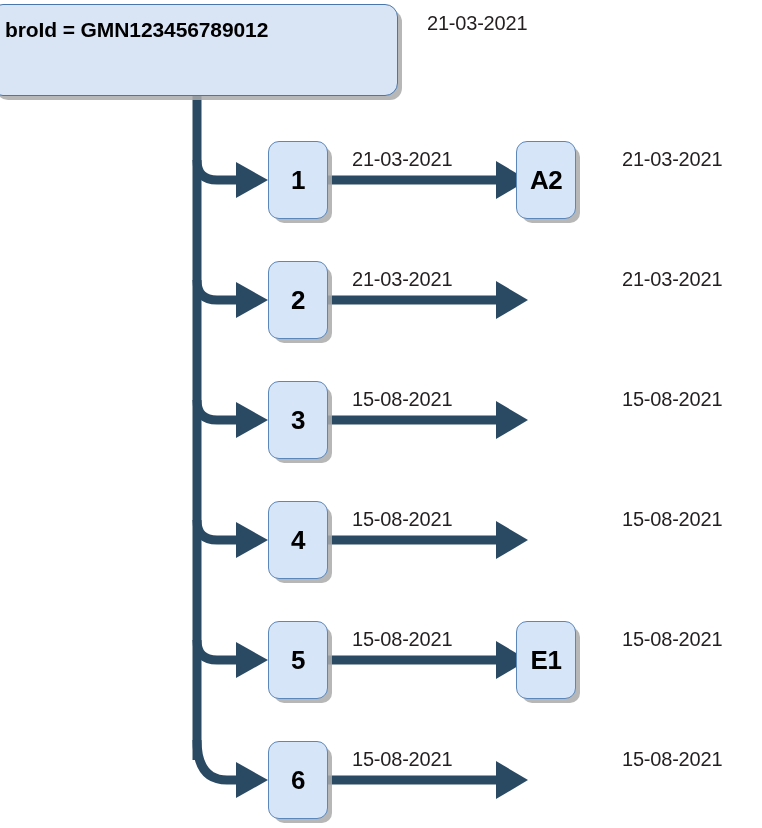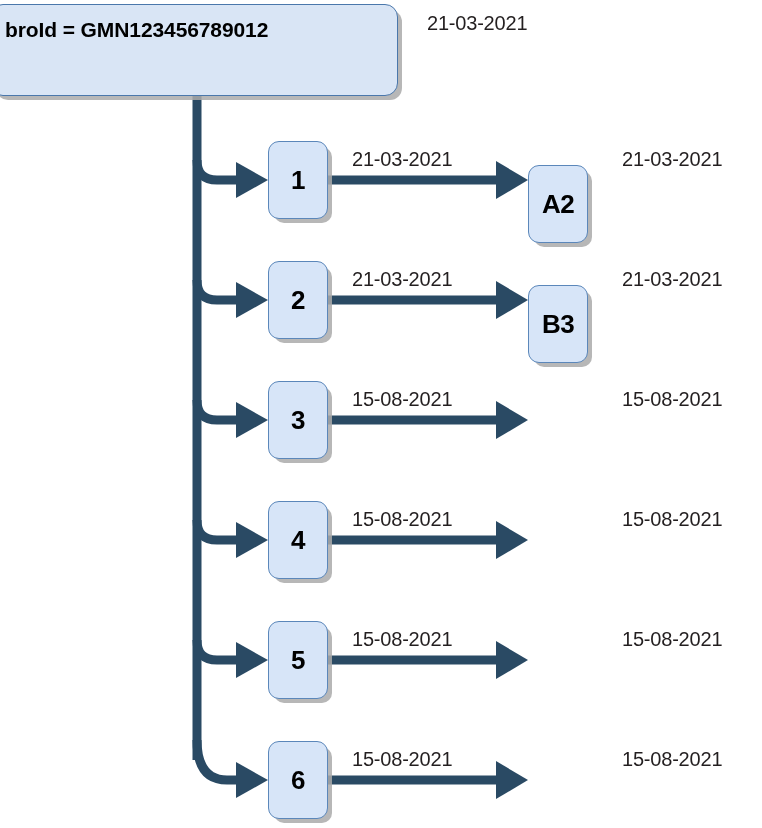--- a/index.html
+++ b/index.html
@@ -72,21 +72,21 @@
     align-items: center;
     justify-content: center;
   }
   .node-label {
     font-size: 26px;
     font-weight: bold;
     color: #000000;
     letter-spacing: -0.5px;
   }
   .node-left  { left: 268px; }
-  .node-right { left: 528px; margin-top: 24px; }
+  .node-right { left: 516px; }
 
   
   .edge-label {
     position: absolute;
     left: 352px;
     font-size: 20px;
     color: #231f20;
     white-space: nowrap;
     letter-spacing: -0.2px;
   }
@@ -152,41 +152,41 @@
   <div class="edge-label" style="top:148px">21-03-2021</div>
   <div class="node node-right" style="top:141px">
     <span class="node-label">A2</span>
   </div>
   <div class="date-label row-date" style="top:148px">21-03-2021</div>
 
   <div class="node node-left" style="top:261px">
     <span class="node-label">2</span>
   </div>
   <div class="edge-label" style="top:268px">21-03-2021</div>
-  <div class="node node-right" style="top:261px">
-    <span class="node-label">B3</span>
-  </div>
   <div class="date-label row-date" style="top:268px">21-03-2021</div>
 
   <div class="node node-left" style="top:381px">
     <span class="node-label">3</span>
   </div>
   <div class="edge-label" style="top:388px">15-08-2021</div>
   <div class="date-label row-date" style="top:388px">15-08-2021</div>
 
   <div class="node node-left" style="top:501px">
     <span class="node-label">4</span>
   </div>
   <div class="edge-label" style="top:508px">15-08-2021</div>
   <div class="date-label row-date" style="top:508px">15-08-2021</div>
 
   <div class="node node-left" style="top:621px">
     <span class="node-label">5</span>
   </div>
   <div class="edge-label" style="top:628px">15-08-2021</div>
+  <div class="node node-right" style="top:621px">
+    <span class="node-label">E1</span>
+  </div>
   <div class="date-label row-date" style="top:628px">15-08-2021</div>
 
   <div class="node node-left" style="top:741px">
     <span class="node-label">6</span>
   </div>
   <div class="edge-label" style="top:748px">15-08-2021</div>
   <div class="date-label row-date" style="top:748px">15-08-2021</div>
 
 </div>
 

